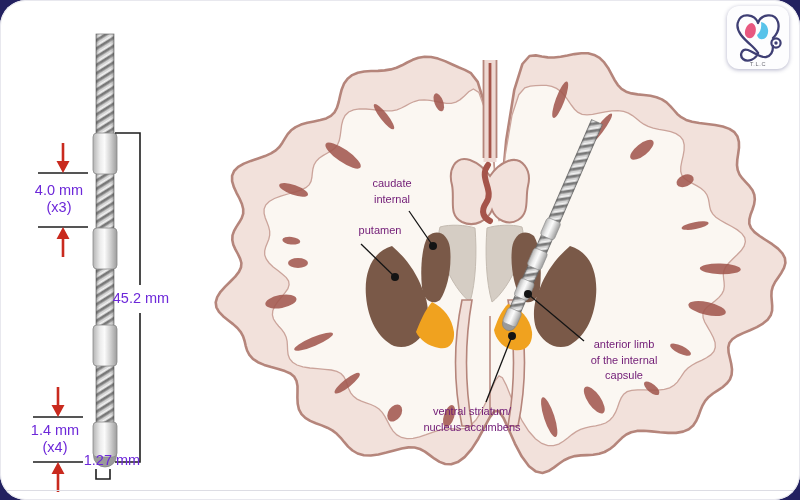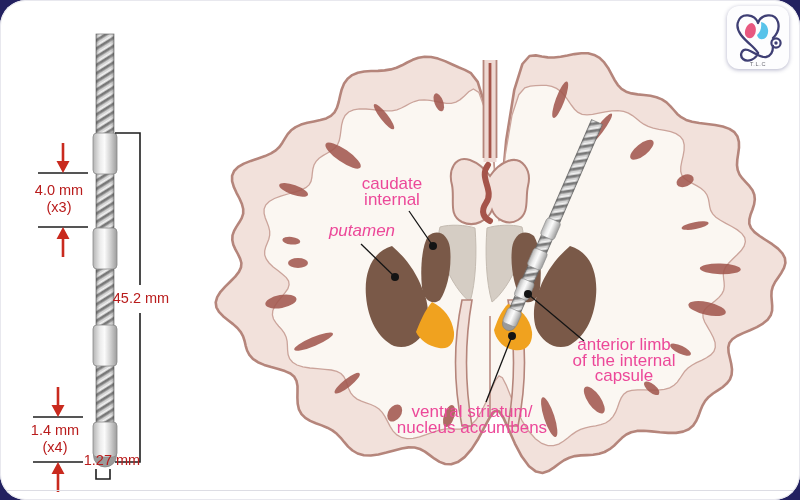--- a/index.html
+++ b/index.html
@@ -7,22 +7,22 @@
     width:800px;height:500px;position:relative;overflow:hidden;
     background:#232160;
     font-family:"Liberation Sans",sans-serif;
   }
   .card{
     position:absolute;inset:0;background:#ffffff;border-radius:26px;overflow:hidden;
     box-shadow:inset 0 0 0 1px #e8e8ee;
   }
   .bottom-line{position:absolute;left:6px;right:6px;bottom:9px;height:1px;background:#dddde4;}
   svg.scene{position:absolute;left:0;top:0;}
-  .meas{position:absolute;color:#b91c1c;font-size:14.5px;line-height:17px;text-align:center;}
-  .lbl{position:absolute;color:#ec4899;font-size:17px;line-height:15.5px;text-align:center;}
+  .meas{position:absolute;color:#6d28d9;font-size:14.5px;line-height:17px;text-align:center;}
+  .lbl{position:absolute;color:#701a75;font-size:11px;line-height:15.5px;text-align:center;}
   .logo{
     position:absolute;left:727px;top:6px;width:62px;height:63px;background:#fdfdfe;
     border-radius:12px;box-shadow:0 1px 4px rgba(35,33,96,.35);
   }
 </style>
 </head>
 <body>
 
 <div class="card">
 
@@ -166,21 +166,21 @@
   <div class="meas" style="left:14px;top:422px;width:82px;">
     <div>1.4 mm</div>
     <div>(x4)</div>
   </div>
   <div class="meas" style="left:78px;top:452px;width:68px;">1.27 mm</div>
 
   <div class="lbl" style="left:352px;top:176px;width:80px;">
     <div>caudate</div>
     <div>internal</div>
   </div>
-  <div class="lbl" style="left:328px;top:223px;width:68px;font-style:italic;">putamen</div>
+  <div class="lbl" style="left:346px;top:223px;width:68px;">putamen</div>
   <div class="lbl" style="left:572px;top:337px;width:104px;">
     <div>anterior limb</div>
     <div>of the internal</div>
     <div>capsule</div>
   </div>
   <div class="lbl" style="left:396px;top:404px;width:152px;">
     <div>ventral striatum/</div>
     <div>nucleus accumbens</div>
   </div>
 

